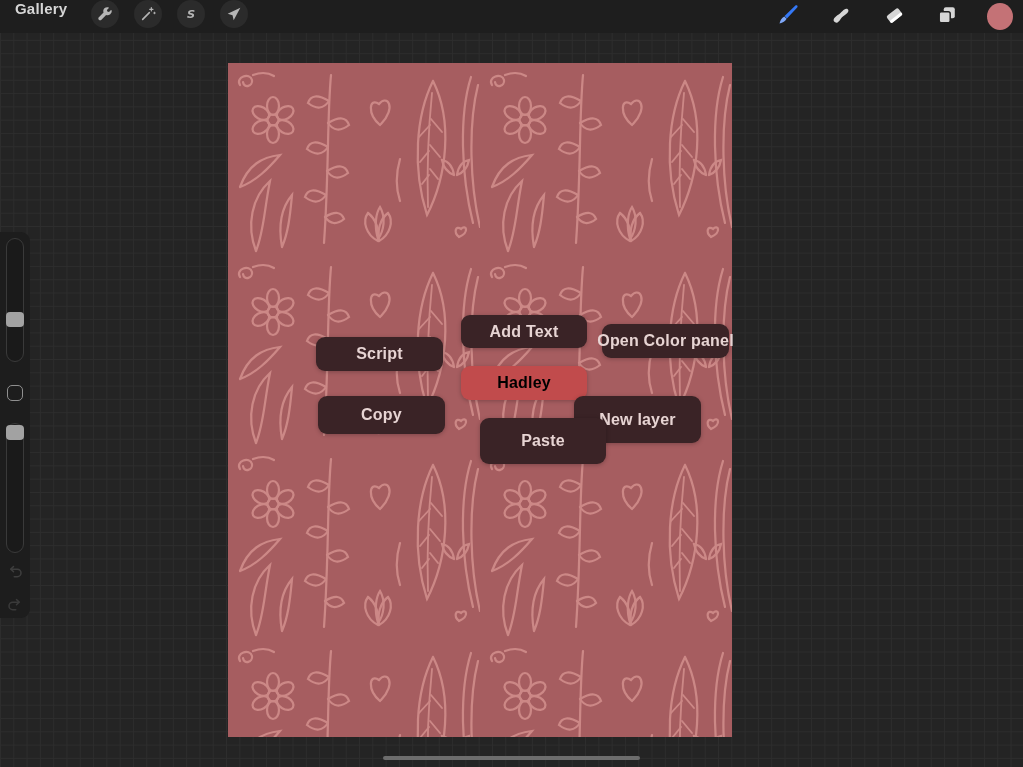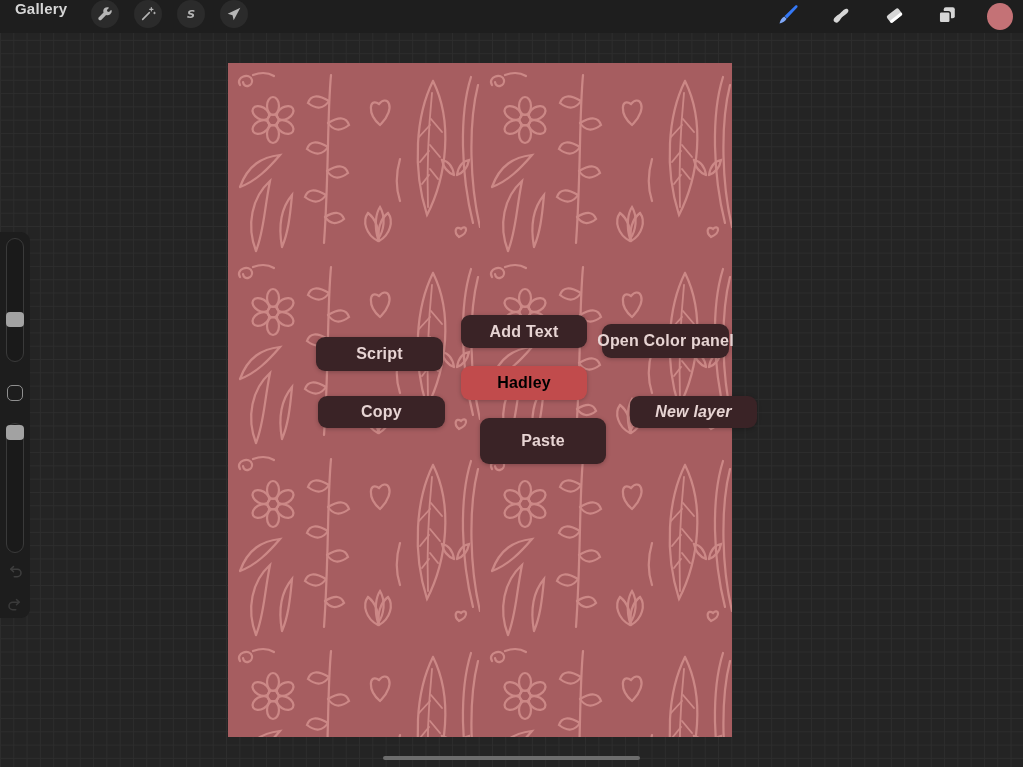--- a/index.html
+++ b/index.html
@@ -80,22 +80,22 @@
     background: var(--menu-button-bg, #3a2326);
     color: #e7d4d3; font-size: 16px; font-weight: 700; letter-spacing: .2px;
     box-shadow: 0 1px 4px rgba(0,0,0,.25);
     cursor: default; white-space: nowrap; margin-left: 12px;
   }
   .qm-center { background: var(--menu-center-bg, #c14b4c); color: #000000; }
   .qm-top         { left: 449px; top: 315px; width: 126px; height: 33px; }
   .qm-left-top    { left: 304px; top: 337px; width: 127px; height: 34px; }
   .qm-right-top   { left: 590px; top: 324px; width: 127px; height: 34px; text-align: right; }
   .qm-mid         { left: 449px; top: 366px; width: 126px; height: 34px; }
-  .qm-left-bot    { left: 306px; top: 396px; width: 127px; height: 32px; }
-  .qm-right-bot   { left: 618px; top: 396px; width: 127px; height: 32px; font-style: italic; }
+  .qm-left-bot    { left: 306px; top: 396px; width: 127px; height: 38px; }
+  .qm-right-bot   { left: 562px; top: 396px; width: 127px; height: 47px; }
   .qm-bottom      { left: 468px; top: 418px; width: 126px; height: 46px; }
 
   
   .home-indicator {
     position: absolute; left: 383px; top: 756px; width: 257px; height: 4px;
     background: #6d6d6d; border-radius: 2px; z-index: 30;
   }
 </style>
 </head>
 <body>

